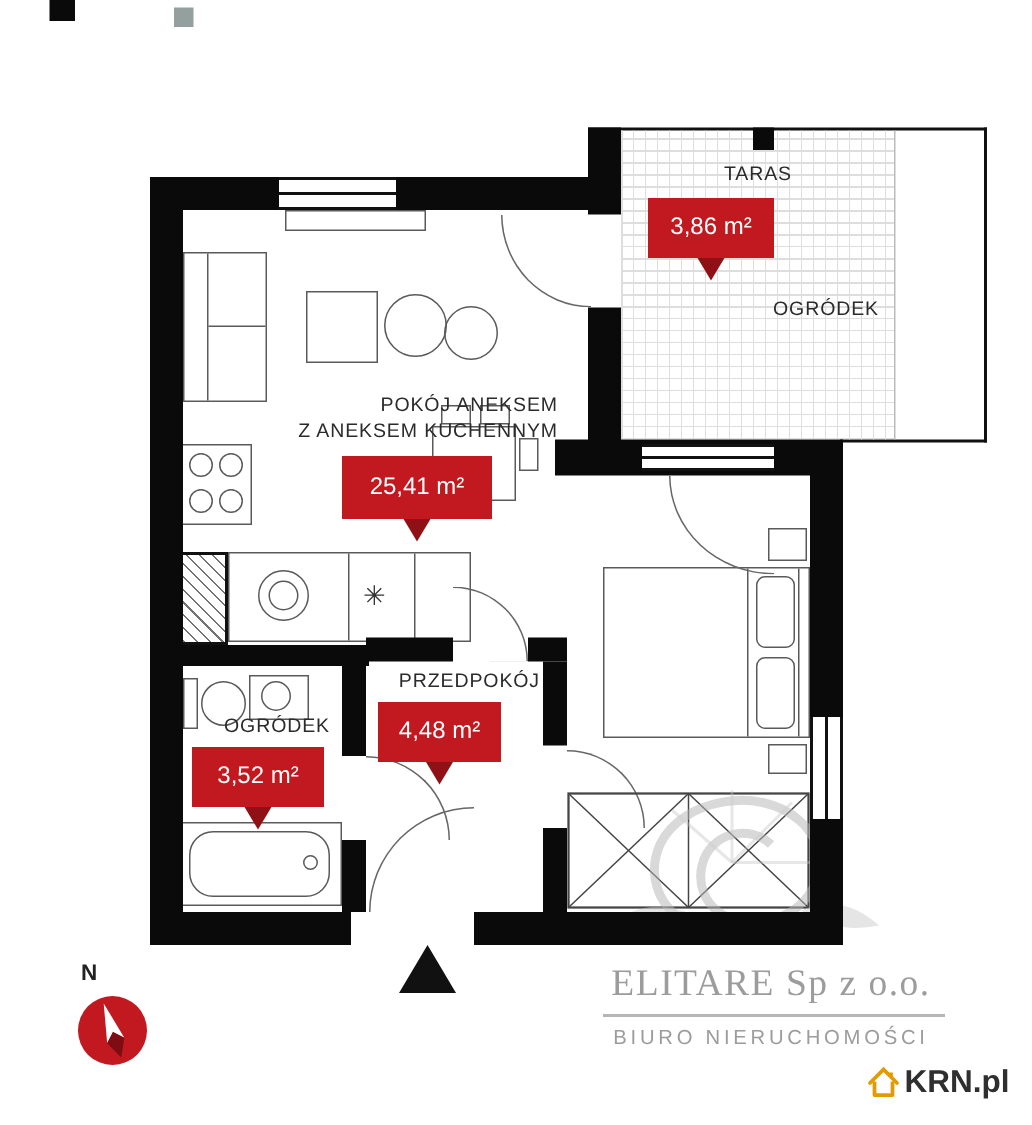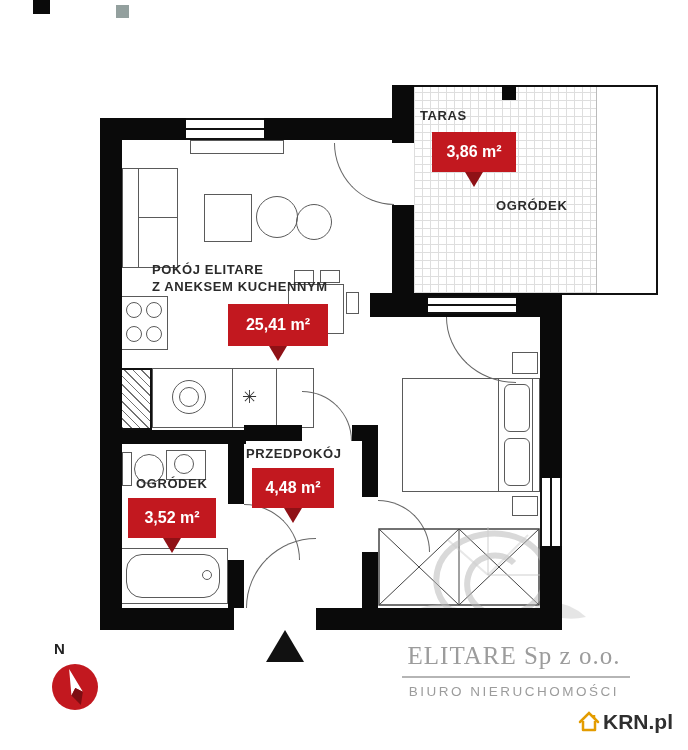--- a/index.html
+++ b/index.html
@@ -10,27 +10,27 @@
   .furn{border:1px solid #5a5a5a;background:transparent;box-sizing:border-box;}
   .circle{border-radius:50%;}
   .arc{box-sizing:border-box;}
   .window{background:#ffffff;box-sizing:border-box;}
   .win-h{border-top:2px solid #111;border-bottom:2px solid #111;
          background-image:linear-gradient(#111,#111);background-size:100% 2px;
          background-position:center;background-repeat:no-repeat;}
   .win-v{border-left:2px solid #111;border-right:2px solid #111;
          background-image:linear-gradient(#111,#111);background-size:2px 100%;
          background-position:center;background-repeat:no-repeat;}
-  .badge{background:#c2181f;color:#fff;font-weight:bold;font-size:16px;
+  .badge{background:#c2181f;color:#fff;font-weight:normal;font-size:16px;
          display:flex;align-items:center;justify-content:center;z-index:30;}
   .badge .ptr{position:absolute;bottom:-15px;left:50%;transform:translateX(-50%);
          width:0;height:0;border-left:9px solid transparent;border-right:9px solid transparent;
          border-top:15px solid #8f1116;}
-  .room-label{font-weight:bold;font-size:13px;color:#2b2b2b;letter-spacing:.6px;
-         text-align:left;z-index:25;line-height:1.3;}
+  .room-label{font-weight:normal;font-size:13px;color:#2b2b2b;letter-spacing:.6px;
+         text-align:right;z-index:25;line-height:1.3;}
   .grid-pattern{background-image:
          repeating-linear-gradient(0deg,#dedede 0 1px,transparent 1px 8px),
          repeating-linear-gradient(90deg,#dedede 0 1px,transparent 1px 8px);}
   .hatch{background-image:repeating-linear-gradient(45deg,rgba(0,0,0,.55) 0 1px,transparent 1px 6px);
          border:2px solid #111;box-sizing:border-box;}
   .tline{background:#111;}
   .fixline{background:#5a5a5a;}
   .wm-text{font-family:"Liberation Serif",serif;color:#9c9c9c;text-align:center;z-index:5;}
   .wm-sub{font-family:"Liberation Sans",sans-serif;color:#9c9c9c;text-align:center;
           letter-spacing:2.5px;font-size:13.5px;z-index:5;}
@@ -124,21 +124,21 @@
   <div class="abs wall" style="left:244px;top:425px;width:58px;height:16px;z-index:10;"></div>
   <div class="abs wall" style="left:352px;top:425px;width:26px;height:16px;z-index:10;"></div>
   <div class="abs wall" style="left:362px;top:441px;width:16px;height:56px;z-index:10;"></div>
   <div class="abs wall" style="left:362px;top:552px;width:16px;height:56px;z-index:10;"></div>
 
   <div class="abs window win-h" style="left:186px;top:118px;width:78px;height:22px;z-index:12;"></div>
   <div class="abs window win-h" style="left:428px;top:296px;width:88px;height:18px;z-index:12;"></div>
   <div class="abs window win-v" style="left:540px;top:478px;width:22px;height:68px;z-index:12;"></div>
 
   <div class="abs room-label" style="left:152px;top:262px;width:220px;">
-    <div>POKÓJ ELITARE</div>
+    <div>POKÓJ ANEKSEM</div>
     <div>Z ANEKSEM KUCHENNYM</div>
   </div>
   <div class="abs room-label" style="left:420px;top:108px;width:108px;">TARAS</div>
   <div class="abs room-label" style="left:496px;top:198px;width:90px;">OGRÓDEK</div>
   <div class="abs room-label" style="left:246px;top:446px;width:114px;">PRZEDPOKÓJ</div>
   <div class="abs room-label" style="left:136px;top:476px;width:84px;">OGRÓDEK</div>
 
   <div class="abs badge" style="left:228px;top:304px;width:100px;height:42px;">
     <span>25,41 m²</span>
     <span class="ptr"></span>

